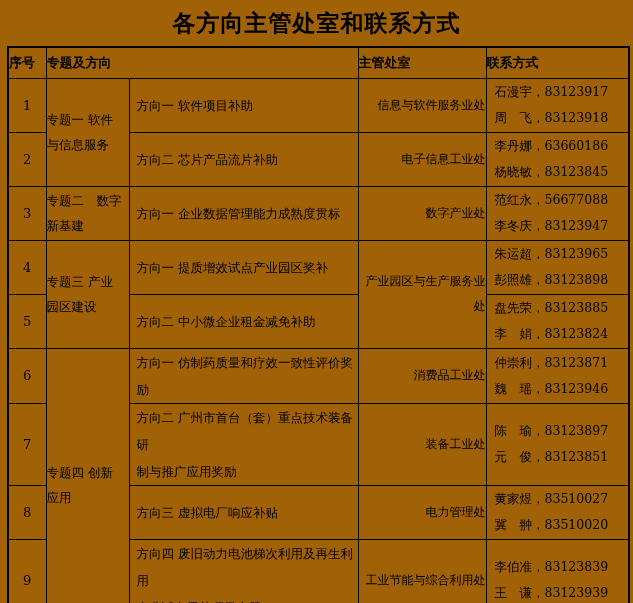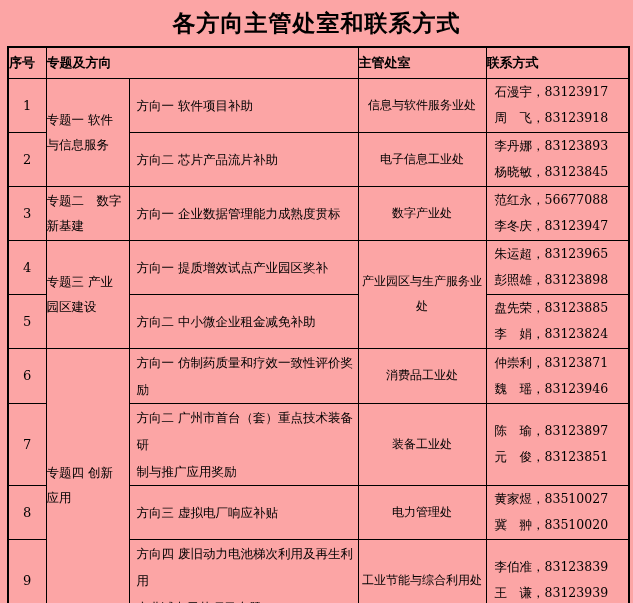--- a/index.html
+++ b/index.html
@@ -5,21 +5,21 @@
   html, body {
     margin: 0;
     padding: 0;
     background: #ffffff;
     color: #000000;
     font-family: "DejaVu Serif", "Liberation Serif", serif;
   }
   .doc {
     width: 633px;
     height: 603px;
-    background: #fca5a5;
+    background: #a16207;
     overflow: hidden;
     box-sizing: border-box;
   }
   .page-title {
     text-align: center;
     font-size: 23px;
     font-weight: 900;
     margin: 8px 0 7px 0;
     letter-spacing: 1px;
     font-family: "DejaVu Serif", "Liberation Serif", serif;
@@ -55,21 +55,21 @@
     white-space: pre-line;
     line-height: 25px;
   }
   td.direction-cell {
     text-align: left;
     padding: 0 3px 0 7px;
     white-space: pre-line;
     line-height: 27px;
   }
   td.dept-cell {
-    text-align: center;
+    text-align: right;
     white-space: pre-line;
     line-height: 25px;
     font-size: 12px;
   }
   td.contact-cell {
     text-align: left;
     padding-left: 8px;
   }
   td.contact-cell .contact-line {
     line-height: 26px;
@@ -108,21 +108,21 @@
           <td class="contact-cell">
             <div class="contact-line">石漫宇，83123917</div>
             <div class="contact-line">周　飞，83123918</div>
           </td>
         </tr>
         <tr>
           <td class="num-cell">2</td>
           <td class="direction-cell">方向二 芯片产品流片补助</td>
           <td class="dept-cell" rowspan="1">电子信息工业处</td>
           <td class="contact-cell">
-            <div class="contact-line">李丹娜，83123893</div>
+            <div class="contact-line">李丹娜，63660186</div>
             <div class="contact-line">杨晓敏，83123845</div>
           </td>
         </tr>
         <tr>
           <td class="num-cell">3</td>
           <td class="topic-cell" rowspan="1">专题二　数字
 新基建</td>
           <td class="direction-cell">方向一 企业数据管理能力成熟度贯标</td>
           <td class="dept-cell" rowspan="1">数字产业处</td>
           <td class="contact-cell">

